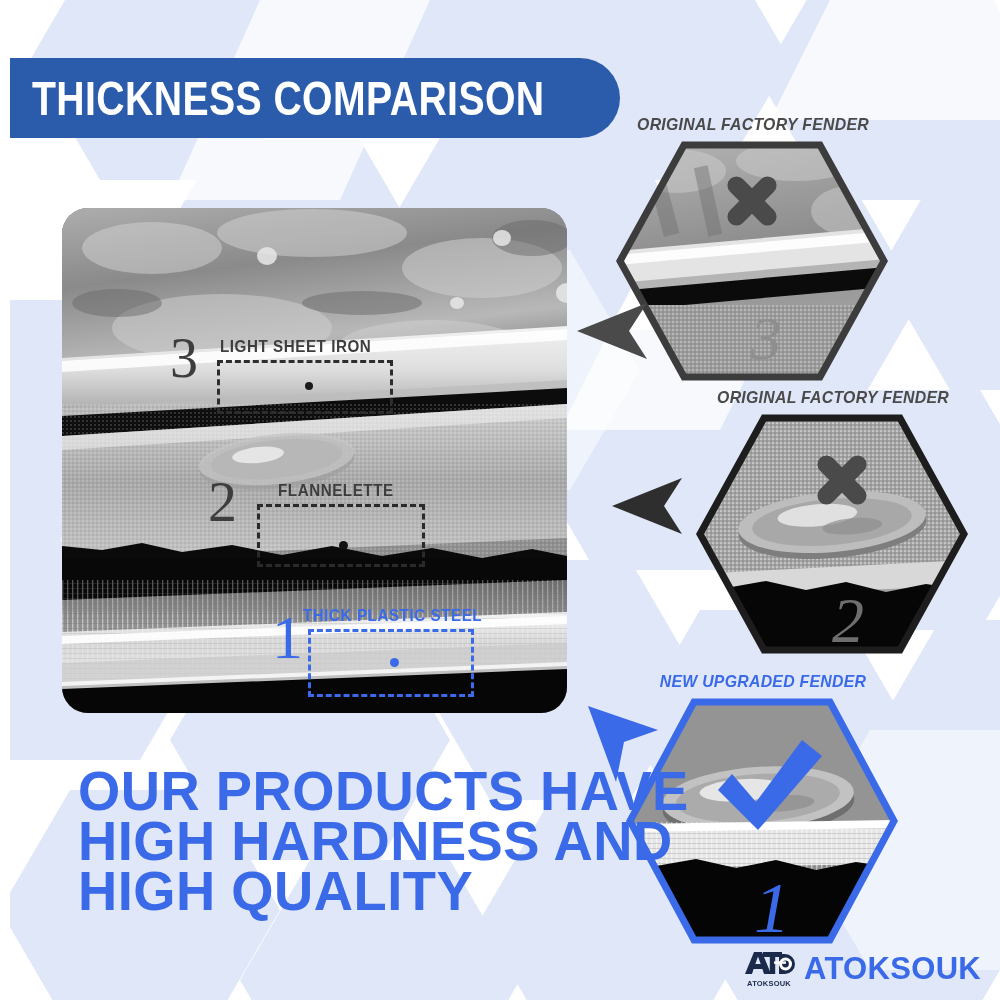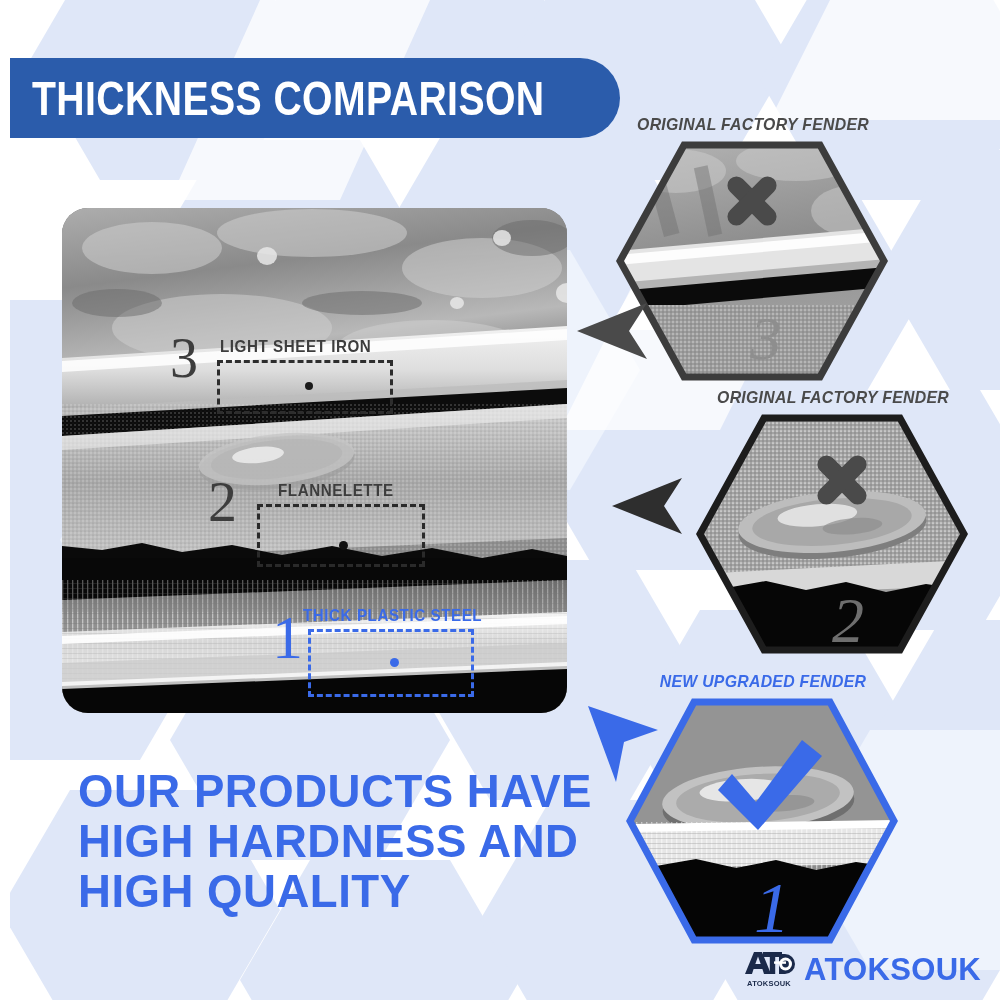--- a/index.html
+++ b/index.html
@@ -42,38 +42,38 @@
   .ann-num{
     position:absolute;font-family:"Liberation Serif", serif;font-weight:normal;
     line-height:1;
   }
   .ann-box{position:absolute;box-sizing:border-box;}
   .ann-dot{position:absolute;border-radius:50%;}
 
   
   .slogan{
     position:absolute;left:68px;top:766px;z-index:6;
-    color:#3a6ae8;font-weight:bold;font-size:47px;line-height:50px;
+    color:#3a6ae8;font-weight:bold;font-size:56px;line-height:50px;
     letter-spacing:0.5px;
   }
   .slogan div{transform:scaleX(0.97);transform-origin:left center;white-space:nowrap;}
 
   
   .hexcard{position:absolute;z-index:5;font-style:italic;}
   .hex-title{
     position:absolute;font-weight:bold;font-size:17px;letter-spacing:0.3px;
     white-space:nowrap;transform:scaleX(0.93);transform-origin:center center;
     text-align:center;
   }
 
   
   .arrow{position:absolute;z-index:6;}
 
   
-  .brand{position:absolute;left:733px;top:948px;z-index:7;display:flex;align-items:flex-end;}
+  .brand{position:absolute;left:733px;top:948px;z-index:7;display:flex;align-items:center;}
   .brand-word{
     color:#3a6ae8;font-size:32px;font-weight:bold;letter-spacing:0.3px;
     margin-left:9px;transform:scaleX(0.97);transform-origin:left center;
   }
   .brand-mark{position:relative;width:52px;height:40px;}
   .brand-mark-sub{
     position:absolute;left:0;bottom:0;width:52px;text-align:center;
     color:#1b2a4a;font-size:7.5px;font-weight:bold;letter-spacing:0.2px;
   }
 </style>

